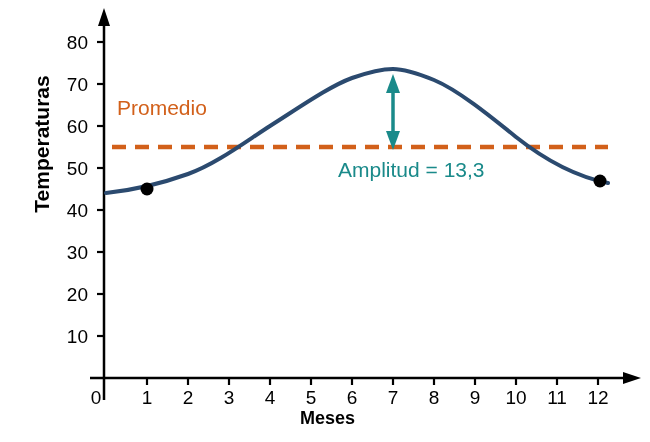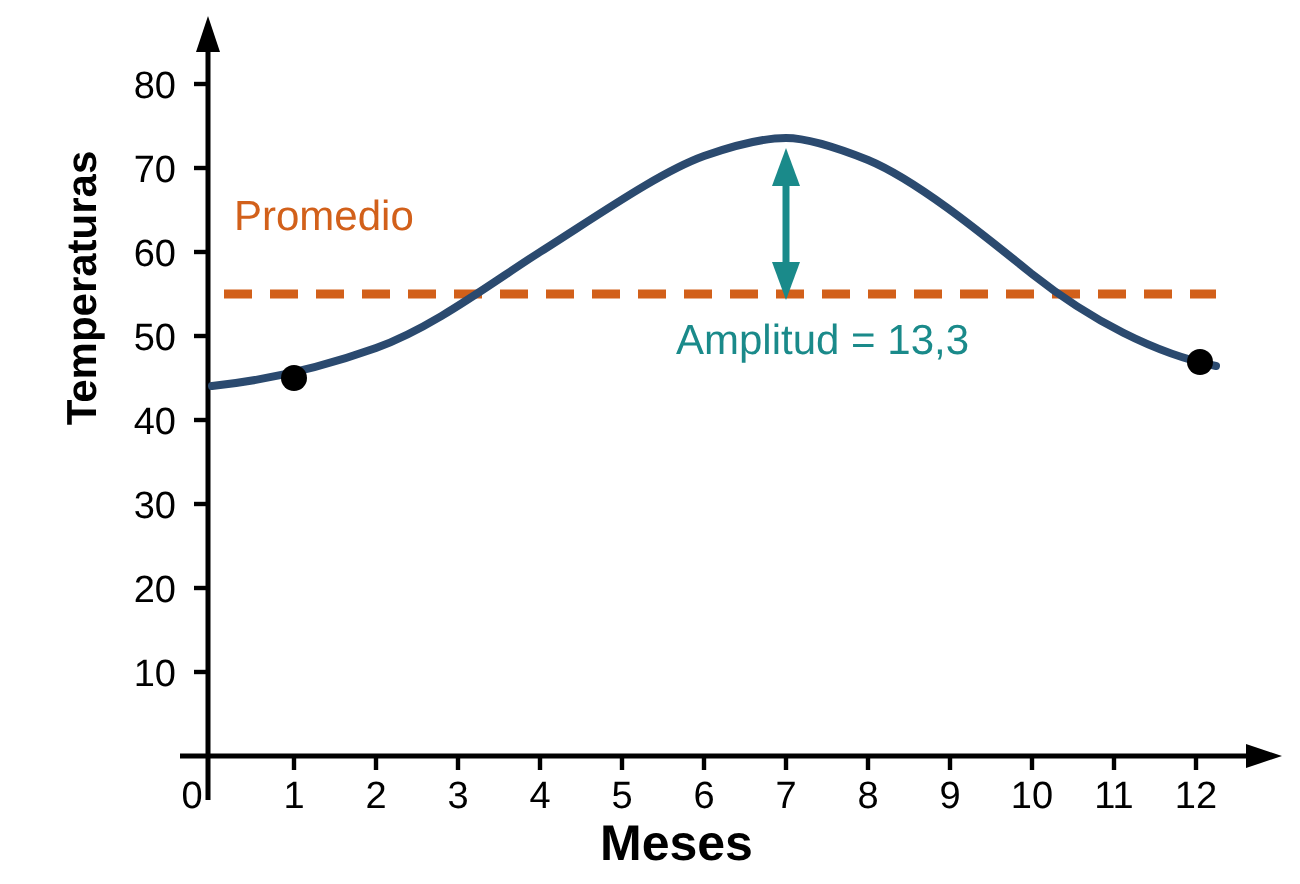--- a/index.html
+++ b/index.html
@@ -15,21 +15,21 @@
     transform:rotate(-90deg);
     font-size:21px;
     font-weight:bold;
     color:#000;
     letter-spacing:0px;
   }
   .xlabel{
     position:absolute;
     left:300px;
     top:408px;
-    font-size:25px;
+    font-size:18px;
     font-weight:bold;
     color:#000;
   }
   .tick-text{font-size:19px;fill:#000;font-family:"Liberation Sans",sans-serif;}
   .annot-avg{font-size:21px;fill:#d2601a;font-family:"Liberation Sans",sans-serif;}
   .annot-amp{font-size:21px;fill:#1a8a8a;font-family:"Liberation Sans",sans-serif;}
 </style>
 </head>
 <body>
 

